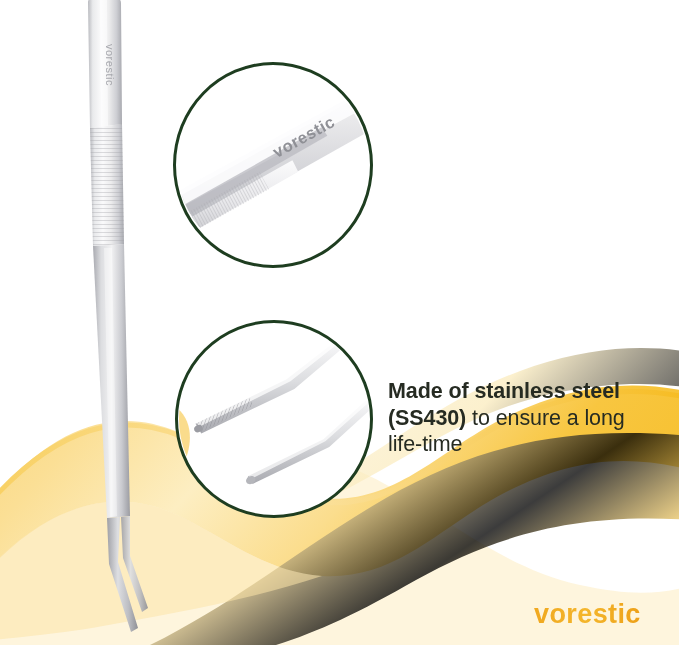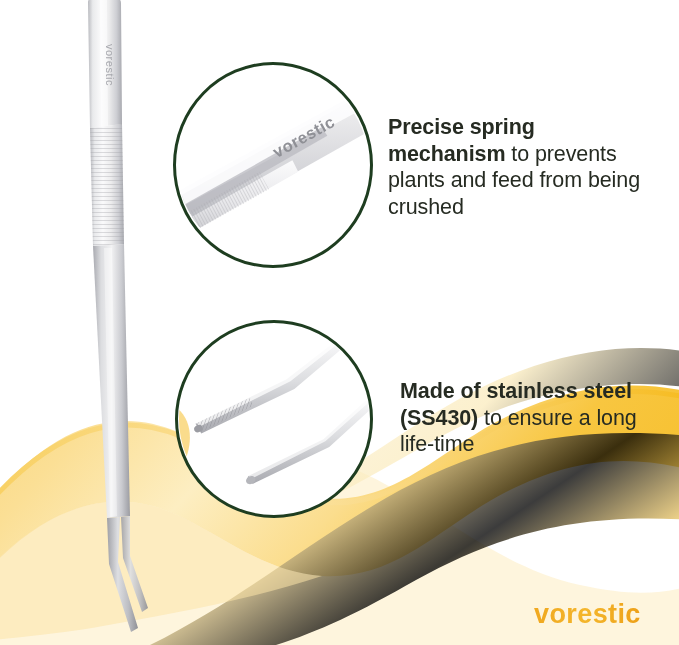--- a/index.html
+++ b/index.html
@@ -81,21 +81,20 @@
   }
   #feature-text-1 {
     left: 388px;
     top: 114px;
     width: 268px;
   }
   #feature-text-2 {
     left: 388px;
     top: 378px;
     width: 268px;
-    margin-left: 12px;
   }
 
   
   #brand-logo {
     position: absolute;
     left: 534px;
     top: 598px;
     width: 136px;
     height: 32px;
   }
@@ -292,23 +291,20 @@
 
         <path d="M 72 158 L 150 120 L 198 76 L 204 84 L 156 128 L 77 166 Z" fill="url(#zoomSteel2)"></path>
         <path d="M 72 157 L 150 118 L 198 74 L 201 78 L 152 122 L 75 161 Z" fill="#ffffff" opacity="0.7"></path>
 
         <ellipse cx="75" cy="162" rx="5" ry="4" transform="rotate(-26 75 162)" fill="#b5b6bb"></ellipse>
         <ellipse cx="21" cy="109" rx="4.5" ry="3.6" transform="rotate(-26 21 109)" fill="#9b9ca2"></ellipse>
       </g>
     </svg>
   </div>
 
-  <div class="feature-text" id="feature-text-1">
-    <b>Precise spring mechanism</b><span> to prevents plants and feed from being crushed</span>
-  </div>
 
   <div class="feature-text" id="feature-text-2">
     <b>Made of stainless steel (SS430)</b><span> to ensure a long life-time</span>
   </div>
 
   <svg id="brand-logo" viewBox="0 0 136 32">
     <defs>
       <linearGradient id="logoGrad" x1="0" y1="0" x2="1" y2="0">
         <stop offset="0%" stop-color="#f0a81f"></stop>
         <stop offset="50%" stop-color="#f4b62c"></stop>

